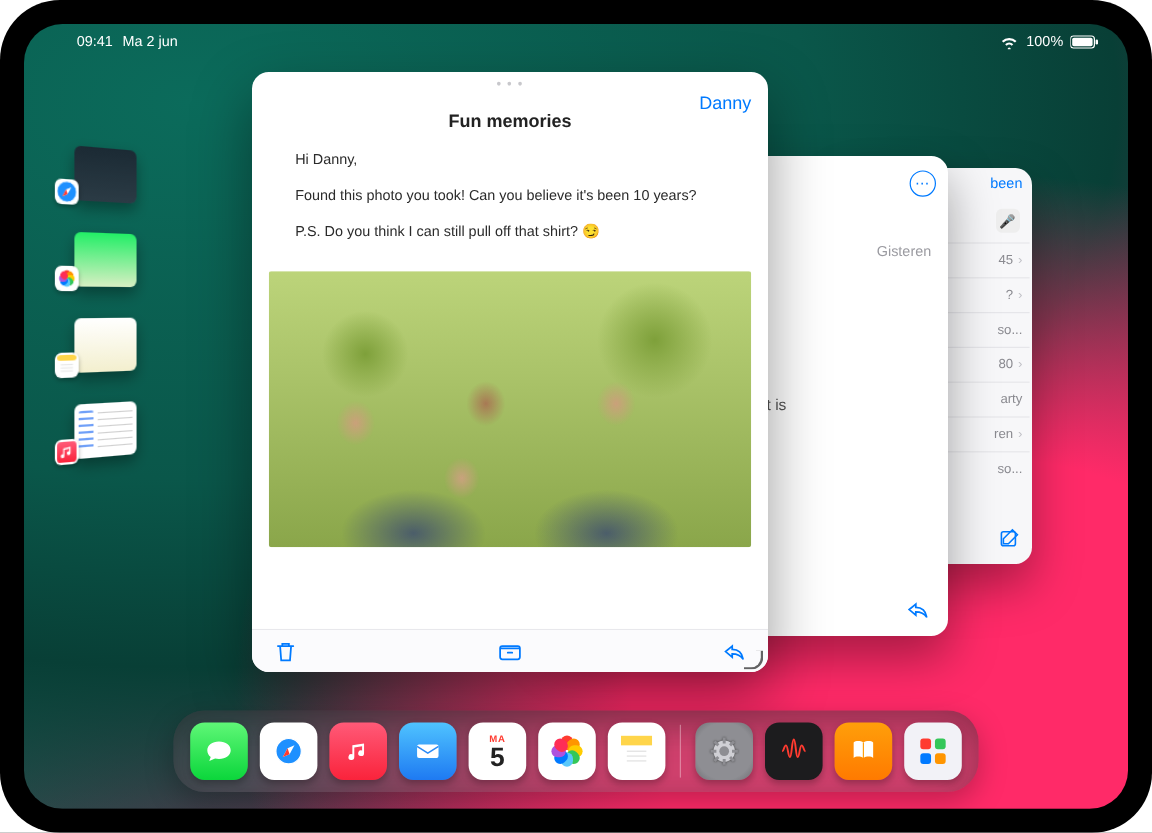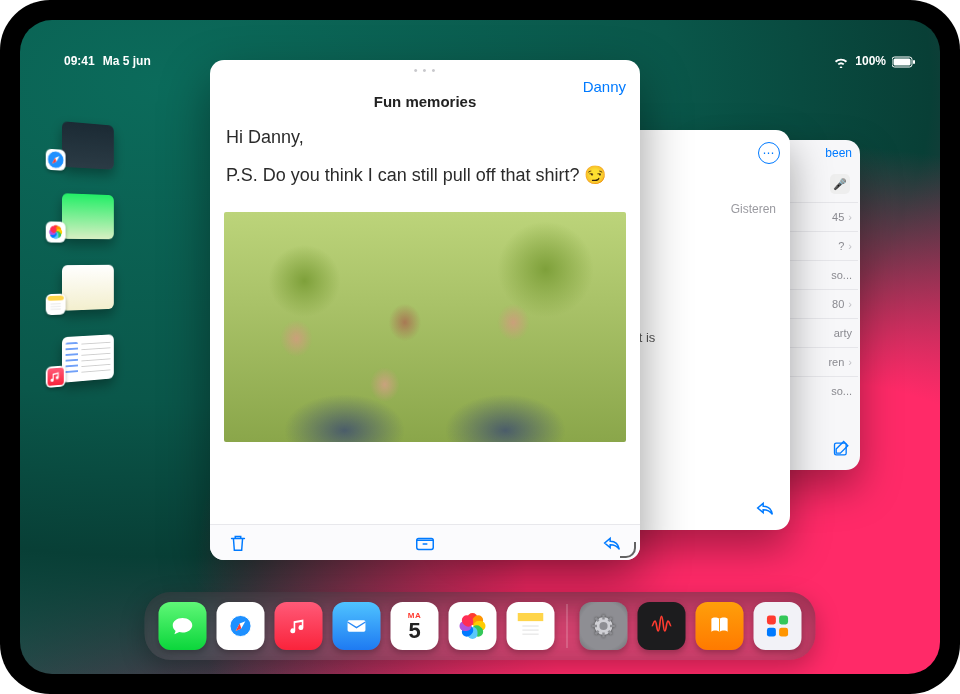--- a/index.html
+++ b/index.html
@@ -22,23 +22,22 @@
       linear-gradient(135deg, #0c4e44 0%, #0d5a4c 30%, #7a2a50 65%, #ff2a68 100%);
     color: #fff;
   }
 
   
   .status {
     position: absolute; top: 0; left: 0; right: 0;
     height: 24px;
     display: flex; align-items: center; justify-content: space-between;
     padding: 4px 24px 0 44px;
-    font-size: 12px; font-weight: 700;
+    font-size: 12px; font-weight: 400;
     color: #fff;
-    margin-top: 27px;
   }
   .status .left { display: flex; gap: 8px; }
   .status .right { display: flex; align-items: center; gap: 6px; }
   .wifi-icon, .batt-icon { display:inline-block; }
   .wifi-icon svg, .batt-icon svg { vertical-align: middle; }
 
   
   .stage {
     position: absolute; left: 24px; top: 100px; width: 80px;
     display: flex; flex-direction: column; gap: 24px;
@@ -119,21 +118,21 @@
     color:#c8c8cc; font-size:11px; letter-spacing:1px;
   }
   .compose-window .titlebar{
     position:relative; padding:33px 14px 10px 14px; text-align:center;
   }
   .compose-window .titlebar .title{font-weight:700; font-size:15px;}
   .compose-window .titlebar .done{
     position:absolute; right:14px; top:18px; color:#007aff; font-size:15px; font-weight:500;
   }
   .compose-window .body{
-    padding:4px 16px 8px 16px; font-size:18px; line-height:1.35; color:#2b2b2b;
+    padding:4px 16px 8px 16px; font-size:12px; line-height:1.35; color:#2b2b2b;margin-left:20px;
   }
   .compose-window .body p{margin-bottom:14px;}
   .compose-window .photo{
     margin:2px 14px 4px 14px; height:230px; border-radius:2px;
     position:relative; overflow:hidden;
     background:
       radial-gradient(60px 60px at 20% 30%, #7ea03a, transparent 60%),
       radial-gradient(80px 80px at 80% 25%, #7ea03a, transparent 60%),
       linear-gradient(180deg,#bcd47a 0%, #a9c268 40%, #8aa64a 100%);
   }
@@ -202,21 +201,21 @@
 </style>
 </head>
 <body>
 
 <div class="device">
   <div class="screen">
 
     <div class="status">
       <div class="left">
         <span>09:41</span>
-        <span>Ma 5 jun</span>
+        <span>Ma 2 jun</span>
       </div>
       <div class="right">
         <span class="wifi-icon">
           <svg width="16" height="12" viewBox="0 0 16 12">
               <path d="M8 10.5a1.3 1.3 0 100 2.6 1.3 1.3 0 000-2.6zm-3.4-2.7a5 5 0 016.8 0l-1.3 1.3a3.2 3.2 0 00-4.2 0zM1.9 5.1a9 9 0 0112.2 0l-1.3 1.3a7.2 7.2 0 00-9.6 0z" fill="#fff"></path>
             </svg>
         </span>
         <span>100%</span>
         <span class="batt-icon">
           <svg width="24" height="12" viewBox="0 0 24 12">
@@ -330,20 +329,21 @@
     </div>
 
     <div class="compose-window">
       <div class="grip">• • •</div>
       <div class="titlebar">
         <span class="title">Fun memories</span>
         <span class="done">Danny</span>
       </div>
       <div class="body">
         <p>Hi Danny,</p>
+        <p>Found this photo you took! Can you believe it's been 10 years?</p>
         <p>P.S. Do you think I can still pull off that shirt? 😏</p>
       </div>
       <div class="photo"></div>
       <div class="toolbar">
         <div class="tb">
           <svg class="icon-svg" viewBox="0 0 24 24">
               <path d="M5 7h14M9 7V5h6v2m-8 0l1 13h8l1-13" fill="none" stroke="#007aff" stroke-width="1.6" stroke-linecap="round"></path>
             </svg>
         </div>
         <div class="spacer"></div>

